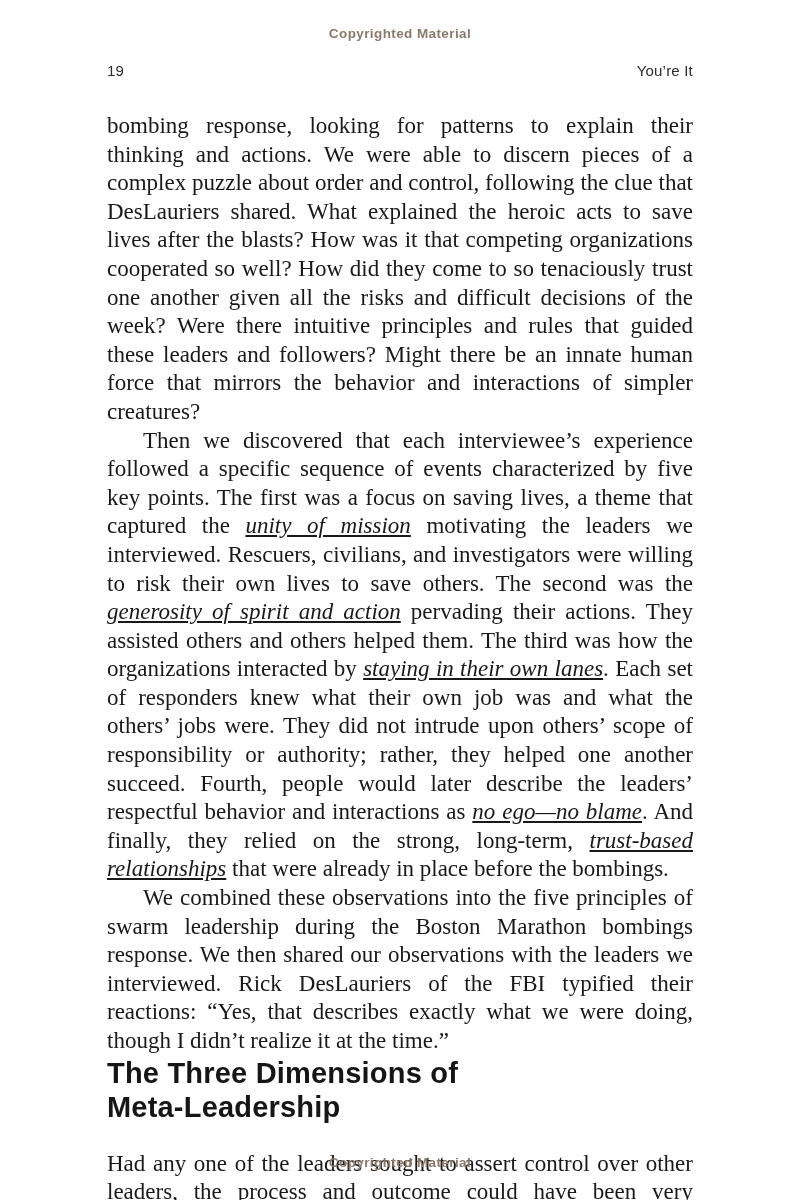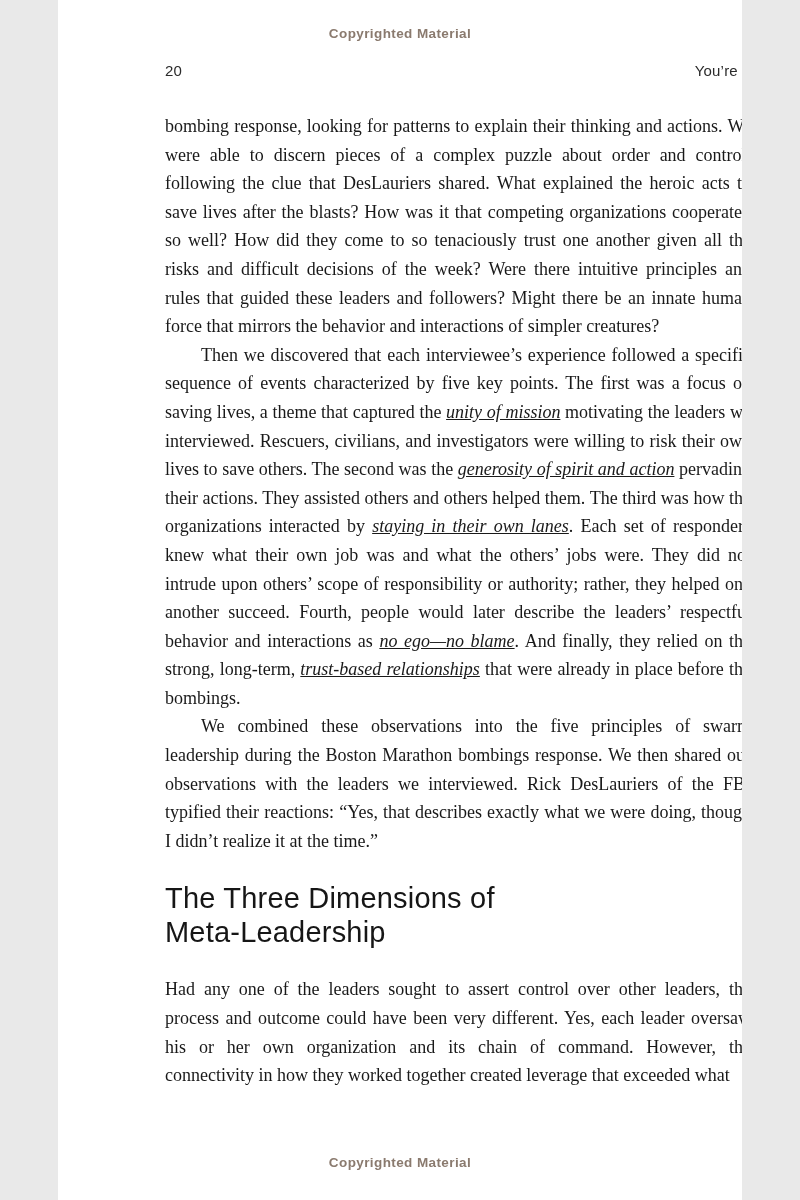--- a/index.html
+++ b/index.html
@@ -2,21 +2,21 @@
 <html lang="en" style="--page-bg: #ffffff; --body-text: #191919; --header-text: #2b2b2b; --heading-text: #161616; --copyright-text: #8a7a6e;"><head>
 <meta charset="utf-8">
 <style>
   * { margin: 0; padding: 0; box-sizing: border-box; }
   html, body { background: #e9e9e9; }
   body {
     font-family: "Liberation Serif", serif;
   }
   .page {
     position: relative;
-    width: 684px;
+    width: 800px;
     height: 1200px;
     margin: 0 auto;
     background: var(--page-bg, #ffffff);
     color: var(--body-text, #191919);
     overflow: hidden;
   }
   .watermark {
     position: absolute;
     left: 0;
     right: 0;
@@ -42,48 +42,47 @@
     letter-spacing: 0.2px;
     color: var(--header-text, #2b2b2b);
   }
   .body-content {
     position: absolute;
     top: 112px;
     left: 107px;
     width: 586px;
   }
   .para {
-    font-size: 18px;
+    font-size: 23px;
     line-height: 28.6px;
     text-align: justify;
     color: var(--body-text, #191919);
   }
   .para.indent { text-indent: 36px; }
   .para em { font-style: italic; text-decoration: underline; }
   .section-heading {
     font-family: "Liberation Sans", sans-serif;
-    font-weight: normal;
+    font-weight: bold;
     font-size: 29px;
     line-height: 34px;
     letter-spacing: 0.2px;
     white-space: pre-line;
-    margin-top: 26px;
     margin-bottom: 26px;
     color: var(--heading-text, #161616);
   }
 </style>
 </head>
 <body>
 
 <div class="page">
 
   <div class="watermark top">Copyrighted Material</div>
 
   <header class="page-header">
-    <span class="page-number">20</span>
+    <span class="page-number">19</span>
     <span class="running-title">You’re It</span>
   </header>
 
   <main class="body-content">
 
   <p class="para"><span>bombing response, looking for patterns to explain their thinking and actions. We were able to discern pieces of a complex puzzle about order and control, following the clue that DesLauriers shared. What explained the heroic acts to save lives after the blasts? How was it that competing organizations cooperated so well? How did they come to so tenaciously trust one another given all the risks and difficult decisions of the week? Were there intuitive principles and rules that guided these leaders and followers? Might there be an innate human force that mirrors the behavior and interactions of simpler creatures?</span></p>
       <p class="para indent"><span>Then we discovered that each interviewee’s experience followed a specific sequence of events characterized by five key points. The first was a focus on saving lives, a theme that captured the </span><em>unity of mission</em><span> motivating the leaders we interviewed. Rescuers, civilians, and investigators were willing to risk their own lives to save others. The second was the </span><em>generosity of spirit and action</em><span> pervading their actions. They assisted others and others helped them. The third was how the organizations interacted by </span><em>staying in their own lanes</em><span>. Each set of responders knew what their own job was and what the others’ jobs were. They did not intrude upon others’ scope of responsibility or authority; rather, they helped one another succeed. Fourth, people would later describe the leaders’ respectful behavior and interactions as </span><em>no ego—no blame</em><span>. And finally, they relied on the strong, long-term, </span><em>trust-based relationships</em><span> that were already in place before the bombings.</span></p>
       <p class="para indent"><span>We combined these observations into the five principles of swarm leadership during the Boston Marathon bombings response. We then shared our observations with the leaders we interviewed. Rick DesLauriers of the FBI typified their reactions: “Yes, that describes exactly what we were doing, though I didn’t realize it at the time.”</span></p>
       <h2 class="section-heading">The Three Dimensions of
 Meta-Leadership</h2>

